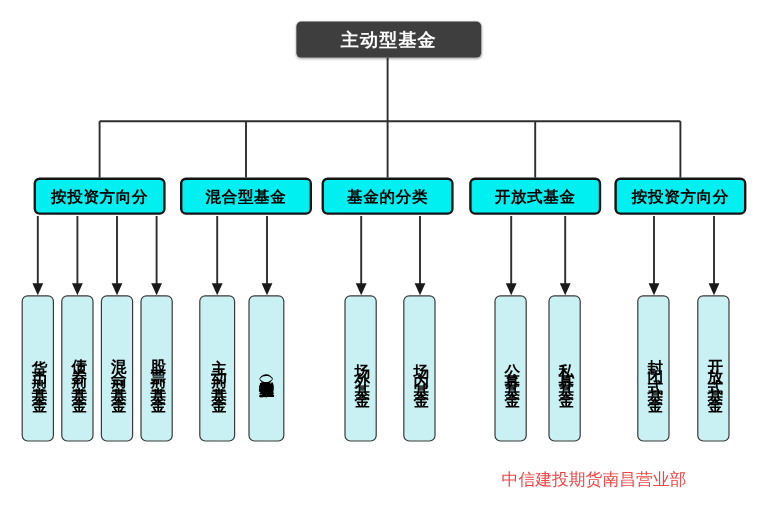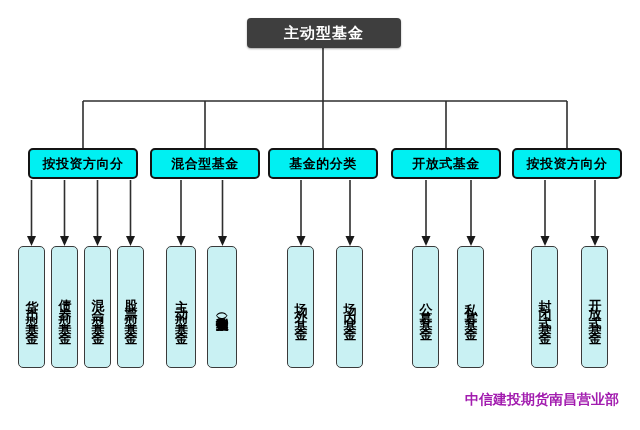--- a/index.html
+++ b/index.html
@@ -24,21 +24,21 @@
     top:246px;height:122px;width:27px;
     background:#c9f1f3;color:#000000;font-size:13px;font-weight:bold;
     border:1.5px solid #3a3a3a;border-radius:5px;
     writing-mode:vertical-rl;text-orientation:mixed;
     letter-spacing:8px;padding-top:4px;
   }
   .leaf.w30{width:30px;}
   .leaf.tall-text{letter-spacing:0px;font-size:12.5px;line-height:1;padding-top:2px;}
   .footer{
     position:absolute;left:418px;top:391px;width:160px;height:18px;
-    color:#a21caf;font-size:14px;font-weight:bold;z-index:1;white-space:nowrap;margin-left:47px;
+    color:#ef4444;font-size:14px;font-weight:normal;z-index:1;white-space:nowrap;
   }
 </style>
 </head>
 <body>
 
 <div id="canvas">
 
   <svg id="connectors" width="640" height="430">
     <g stroke="#2e2e2e" stroke-width="1.6" fill="none">
 

